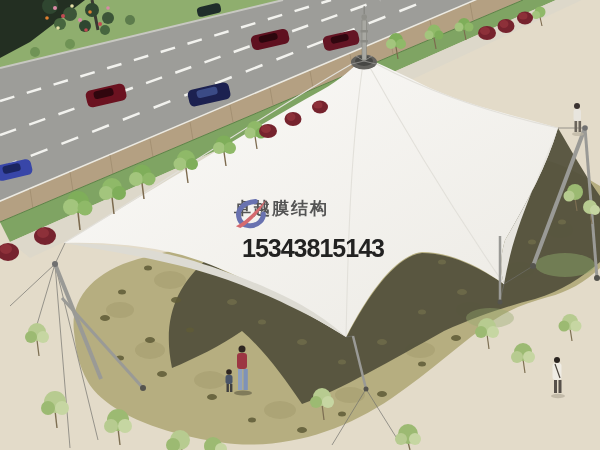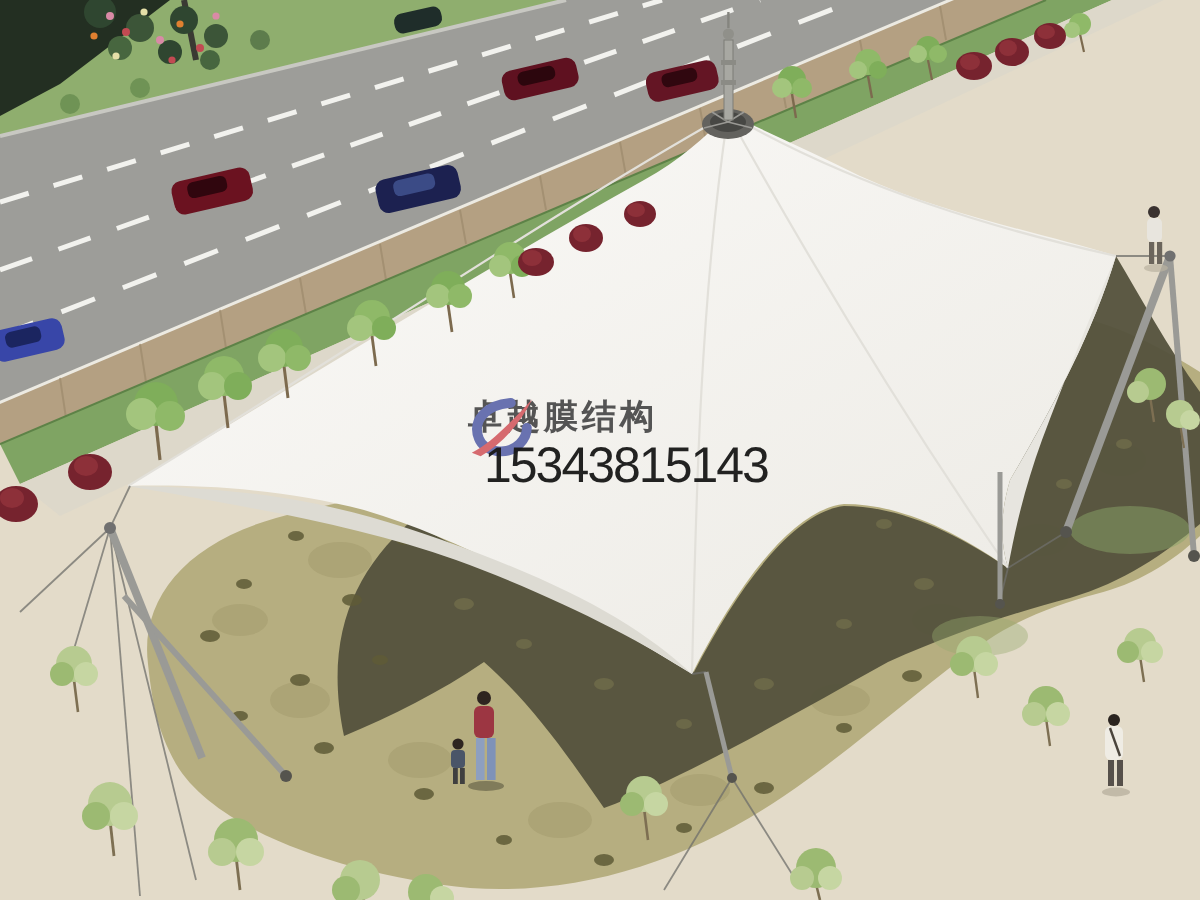--- a/index.html
+++ b/index.html
@@ -2,22 +2,22 @@
 <html style="--plaza: #e3dbc9; --road: #9d9d99; --grass: #8fae6e; --sidewalk: #b4a082; --strip-green: #7fa463; --walkway: #ddd8ca; --stone: #b6ae80; --shadow: #53513b; --canopy: #f6f5f1; --canopy-shade: #dddbd3; --bush: #76232e; --tree: #9cba72; --hedge: #232f22; --steel: #9a9a96;"><head>
 <meta charset="utf-8">
 <style>
   html,body{margin:0;padding:0;background:#888;}
   .scene{position:relative;width:600px;height:450px;overflow:hidden;
          font-family:"Liberation Sans",sans-serif;background:var(--plaza,#e3dbc9);}
   .scene svg{position:absolute;left:0;top:0;display:block;}
   .watermark-row{position:absolute;left:234px;top:197px;display:flex;align-items:center;gap:9px;opacity:.88;text-align:center;}
   .brand{font-family:"Liberation Serif","DejaVu Serif",serif;font-weight:700;
          font-size:17px;letter-spacing:2px;color:#3f3f3f;white-space:nowrap;}
-  .phone{position:absolute;left:242px;top:219px;font-family:"Liberation Sans",sans-serif;
-         font-weight:400;font-size:25px;letter-spacing:-1px;color:#171717;opacity:.95;}
+  .phone{position:absolute;left:242px;top:234px;font-family:"Liberation Sans",sans-serif;
+         font-weight:700;font-size:25px;letter-spacing:-1px;color:#171717;opacity:.95;}
 </style>
 </head>
 <body>
 
 <div class="scene">
 <svg width="600" height="450" viewBox="0 0 600 450">
 
   <rect x="0" y="0" width="600" height="450" fill="var(--plaza)"></rect>
 
   <g>

